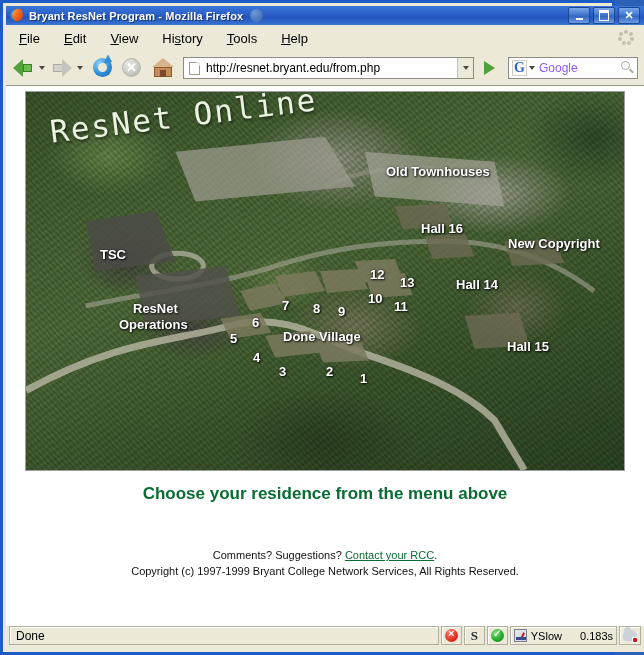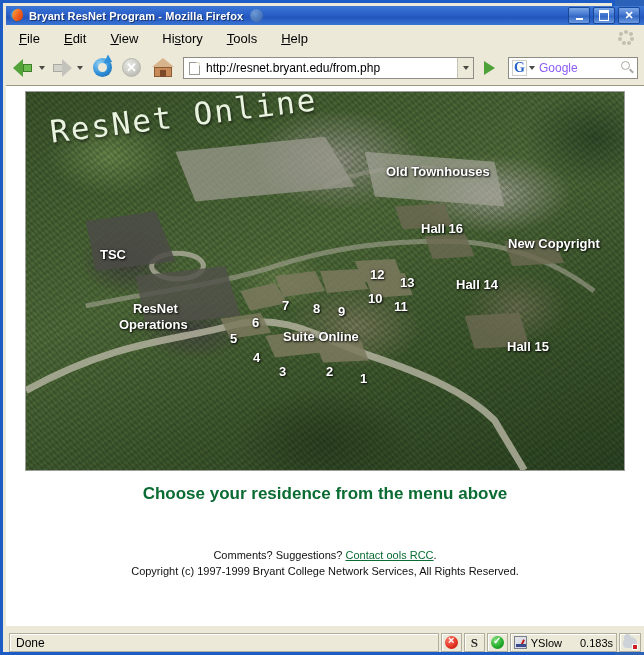--- a/index.html
+++ b/index.html
@@ -247,21 +247,21 @@
   }
   .footer{
     position:absolute;left:0;top:462px;width:100%;text-align:center;
     font-size:11px;color:#111;line-height:1.45;
   }
   .footer a{color:#0a6b33;text-decoration:underline;}
 
   
   .statusbar{
     position:absolute;left:3px;top:623px;width:638px;height:26px;
-    background:#ece9d8;display:flex;align-items:flex-end;padding:0 3px;box-sizing:border-box;
+    background:#ece9d8;display:flex;align-items:flex-start;padding:0 3px;box-sizing:border-box;
   }
   .status-field{
     flex:1 1 auto;height:19px;background:#ece9d8;
     border:1px solid #b2ae9c;box-sizing:border-box;
     display:flex;align-items:center;padding-left:6px;
     box-shadow:inset 1px 1px 0 #fff;
     font-size:12px;color:#000;overflow:hidden;white-space:nowrap;
   }
   .status-cell{
     height:19px;min-width:20px;margin-left:2px;flex:none;
@@ -428,41 +428,41 @@
       <div class="hero">ResNet Online</div>
       <div id="photo-labels">
           <div class="lbl lbl-name" style="left: 360px; top: 73px;">Old Townhouses</div>
           <div class="lbl lbl-name" style="left: 395px; top: 130px;">Hall 16</div>
           <div class="lbl lbl-name" style="left: 482px; top: 145px;">New Copyright</div>
           <div class="lbl lbl-name" style="left: 430px; top: 186px;">Hall 14</div>
           <div class="lbl lbl-name" style="left: 481px; top: 248px;">Hall 15</div>
           <div class="lbl lbl-name" style="left: 74px; top: 156px;">TSC</div>
           <div class="lbl lbl-name" style="left: 107px; top: 210px;">ResNet</div>
           <div class="lbl lbl-name" style="left: 93px; top: 226px;">Operations</div>
-          <div class="lbl lbl-name" style="left: 257px; top: 238px;">Suite Online</div>
+          <div class="lbl lbl-name" style="left: 257px; top: 238px;">Done Village</div>
           <div class="lbl lbl-num" style="left: 334px; top: 280px;">1</div>
           <div class="lbl lbl-num" style="left: 300px; top: 273px;">2</div>
           <div class="lbl lbl-num" style="left: 253px; top: 273px;">3</div>
           <div class="lbl lbl-num" style="left: 227px; top: 259px;">4</div>
           <div class="lbl lbl-num" style="left: 204px; top: 240px;">5</div>
           <div class="lbl lbl-num" style="left: 226px; top: 224px;">6</div>
           <div class="lbl lbl-num" style="left: 256px; top: 207px;">7</div>
           <div class="lbl lbl-num" style="left: 287px; top: 210px;">8</div>
           <div class="lbl lbl-num" style="left: 312px; top: 213px;">9</div>
           <div class="lbl lbl-num" style="left: 342px; top: 200px;">10</div>
           <div class="lbl lbl-num" style="left: 368px; top: 208px;">11</div>
           <div class="lbl lbl-num" style="left: 344px; top: 176px;">12</div>
           <div class="lbl lbl-num" style="left: 374px; top: 184px;">13</div>
         </div>
     </div>
 
     <div class="tagline">Choose your residence from the menu above</div>
 
     <div class="footer">
-      <div><span>Comments?  Suggestions?  </span><a href="#">Contact ools RCC</a><span>.</span></div>
+      <div><span>Comments?  Suggestions?  </span><a href="#">Contact your RCC</a><span>.</span></div>
       <div>Copyright (c) 1997-1999 Bryant College Network Services, All Rights Reserved.</div>
     </div>
   </div>
 
   <div class="statusbar">
     <div class="status-field">Done</div>
     <div class="status-cell">
         <div class="si si-err"></div>
       </div>
     <div class="status-cell">

